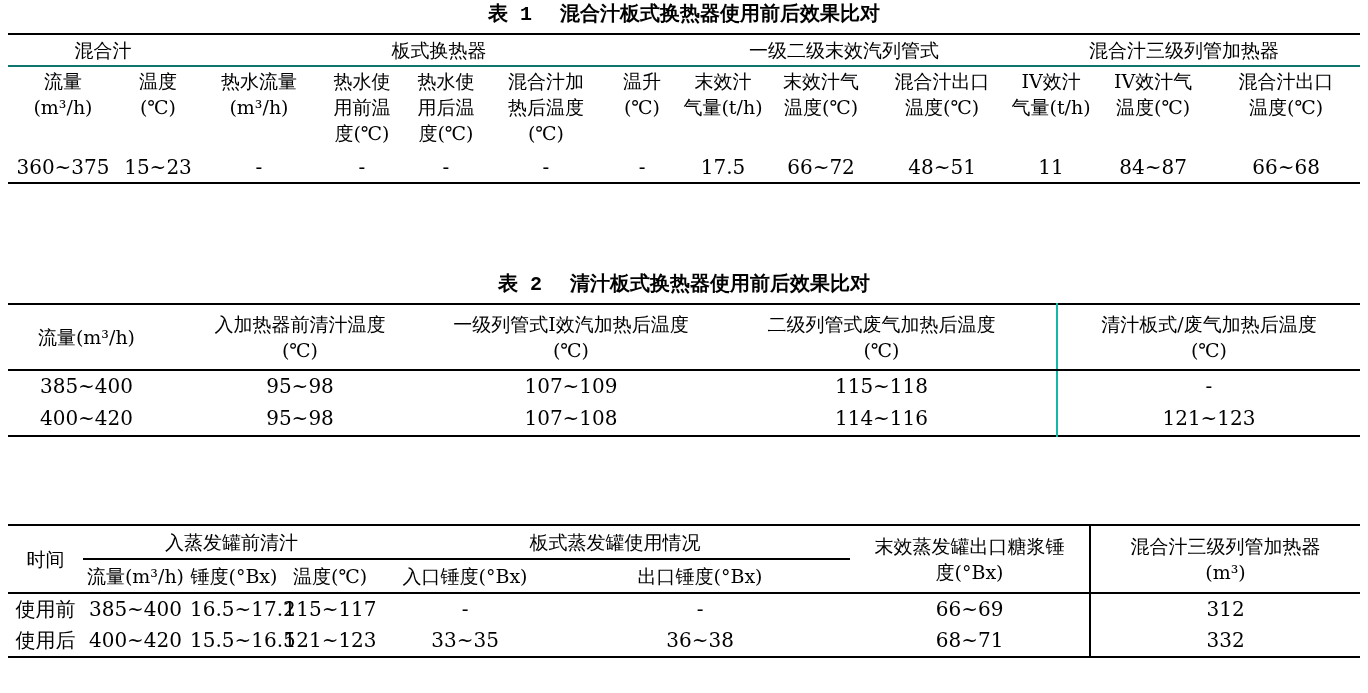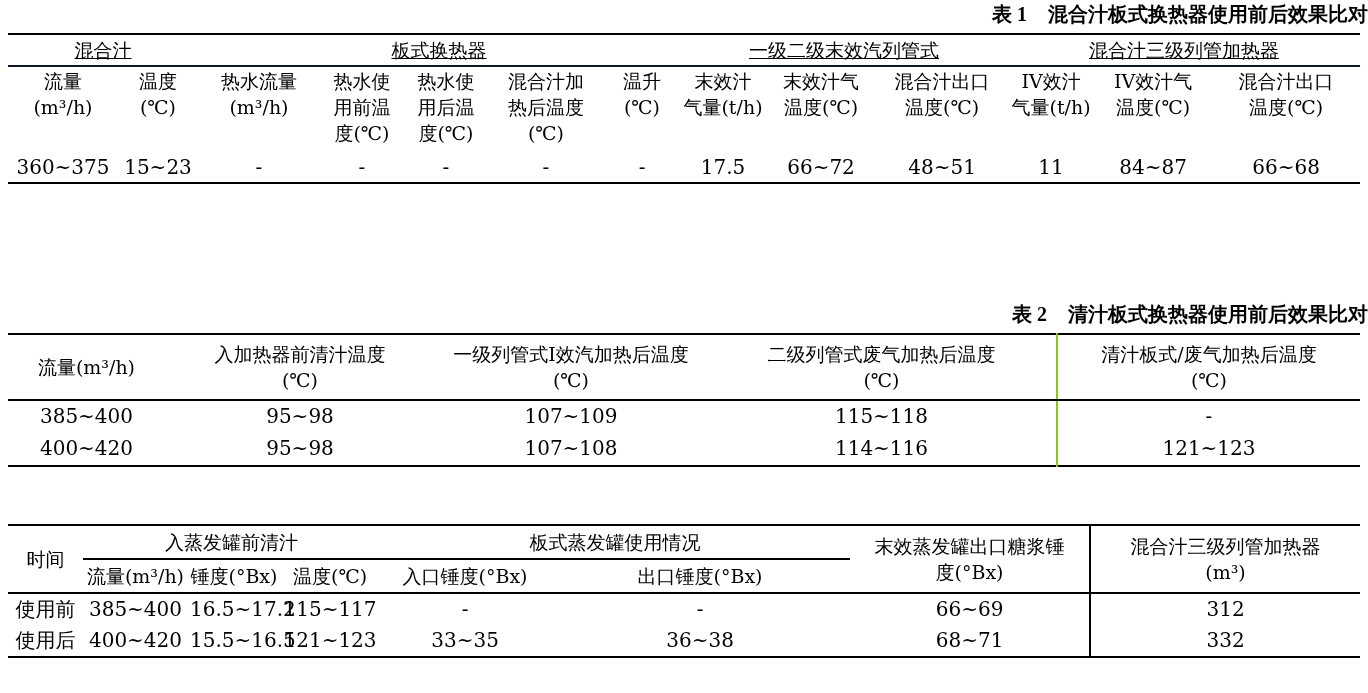--- a/index.html
+++ b/index.html
@@ -4,45 +4,45 @@
 <style>
   * { margin:0; padding:0; box-sizing:border-box; }
   html,body { background:#ffffff; }
   .page {
     position:relative; width:1368px; height:693px; overflow:hidden;
     background:#ffffff; color:#000;
     font-family:"DejaVu Serif","Liberation Serif",serif;
   }
   .tbl-block { position:absolute; left:0; width:100%; }
   #block-t1 { top:0px; }
-  #block-t2 { top:300px; }
+  #block-t2 { top:270px; }
   #block-t3 { top:520px; }
   .caption {
-    text-align:right;
-    font-family:Liberation Serif, serif;
+    text-align:center;
+    font-family:Liberation Mono, monospace;
     font-weight:bold; font-size:20px; height:29px; line-height:29px;
   }
   .cap-label { margin-right:16px; }
   table.t {
     width:1352px; margin:4px 8px 0 8px;
     border-collapse:collapse; table-layout:fixed;
     border-top:2px solid #000; border-bottom:2px solid #000;
     font-size:19px; line-height:1.38;
   }
   table.t th { font-weight:normal; text-align:center; white-space:pre-line; padding:1px 2px; }
   table.t td { text-align:center; vertical-align:middle; font-size:20px; padding:0 2px; }
   
-  .t1 .group-row th { border-bottom:2px solid #0f172a; vertical-align:middle; height:32px;text-decoration:underline; }
+  .t1 .group-row th { border-bottom:2px solid #0f766e; vertical-align:middle; height:32px; }
   .t1 .col-row th { vertical-align:top; height:88px; }
   .t1 tbody tr { height:27px; }
   
   .t2 thead tr { height:66px; }
   .t2 thead th { vertical-align:middle; border-bottom:2px solid #000; }
   .t2 tbody tr { height:33px; }
-  .t2 .vline { border-left:2px solid #84cc16; }
+  .t2 .vline { border-left:2px solid #14b8a6; }
   
   .t3 .group-row { height:34px; }
   .t3 .sub-row { height:34px; }
   .t3 .group-row .grp { border-bottom:2px solid #000; vertical-align:middle; }
   .t3 thead th { vertical-align:middle; }
   .t3 thead .bottom-rule { border-bottom:2px solid #000; }
   .t3 tbody tr { height:32px;margin-left:28px; }
   .t3 .vline { border-left:2px solid #000; }
 </style>
 </head>

